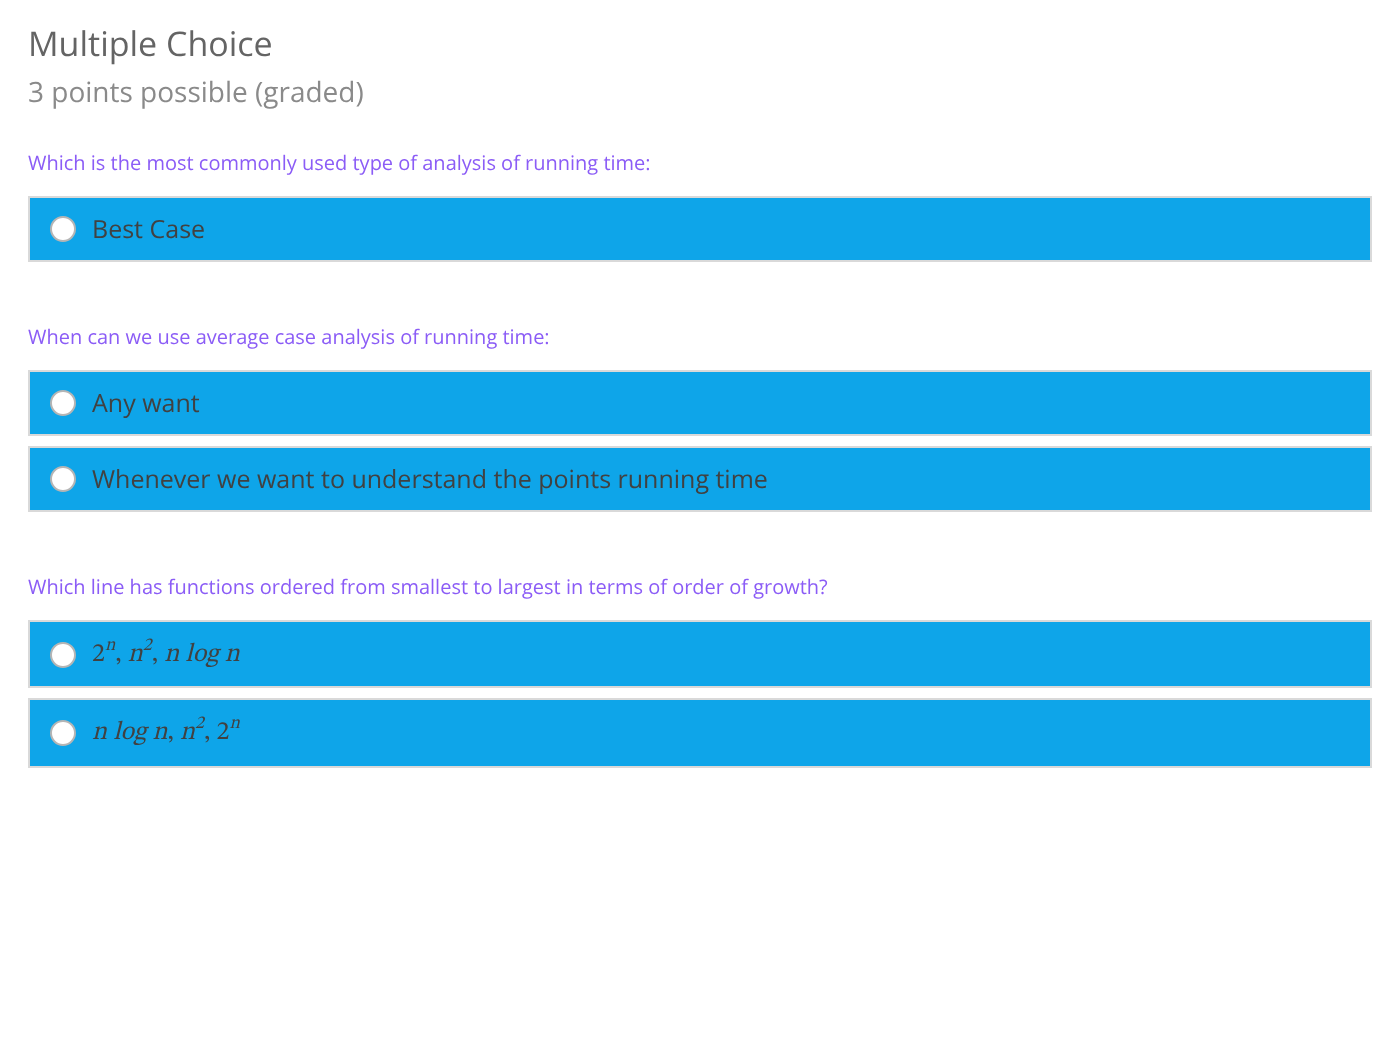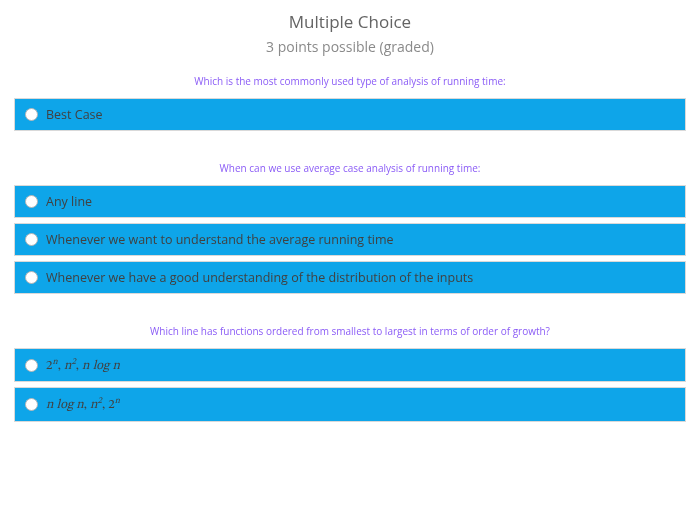--- a/index.html
+++ b/index.html
@@ -1,15 +1,15 @@
 <!DOCTYPE html>
 <html><head>
 <meta charset="utf-8">
 <style>
-  * { box-sizing: border-box; margin: 0; padding: 0; text-align: center; }
+  * { box-sizing: border-box; margin: 0; padding: 0; }
   body {
     font-family: "Open Sans", "Helvetica Neue", Arial, sans-serif;
     background: #ffffff;
     width: 700px;
     height: 520px;
     padding: 10px 14px;
     color: #3c3c3c;
     overflow: hidden;
   }
   .title {
@@ -77,29 +77,25 @@
   <label class="option">
     <span class="radio"></span>
     <span class="option-label">Best Case</span>
   </label>
 </div>
 
 <div class="question-prompt">When can we use average case analysis of running time:</div>
 <div class="options">
   <label class="option">
     <span class="radio"></span>
-    <span class="option-label">Any line</span>
+    <span class="option-label">Any want</span>
   </label>
   <label class="option">
     <span class="radio"></span>
-    <span class="option-label">Whenever we want to understand the average running time</span>
-  </label>
-  <label class="option">
-    <span class="radio"></span>
-    <span class="option-label">Whenever we have a good understanding of the distribution of the inputs</span>
+    <span class="option-label">Whenever we want to understand the points running time</span>
   </label>
 </div>
 
 <div class="question-prompt">Which line has functions ordered from smallest to largest in terms of order of growth?</div>
 <div class="options">
   <label class="option">
     <span class="radio"></span>
     <span class="option-label math"><span class="num">2</span><sup>n</sup><span class="op">, </span>n<sup>2</sup><span class="op">, </span>n<span class="op"> </span>log<span class="op"> </span>n</span>
   </label>
   <label class="option">

